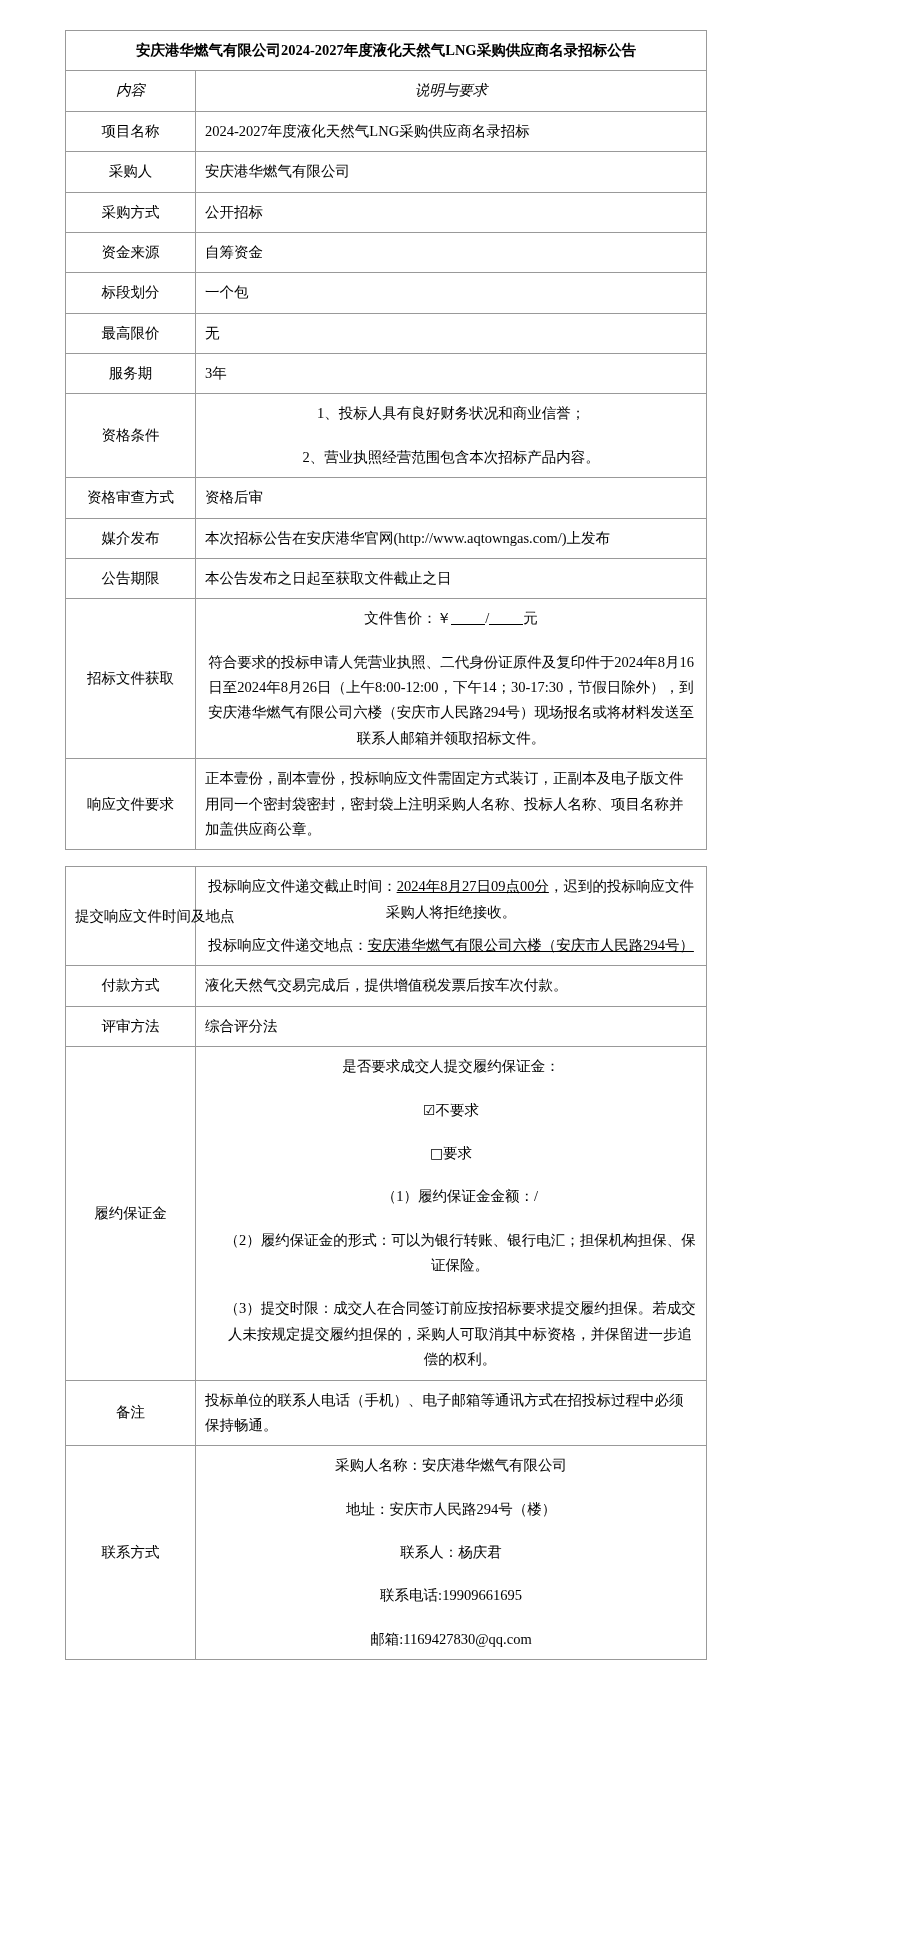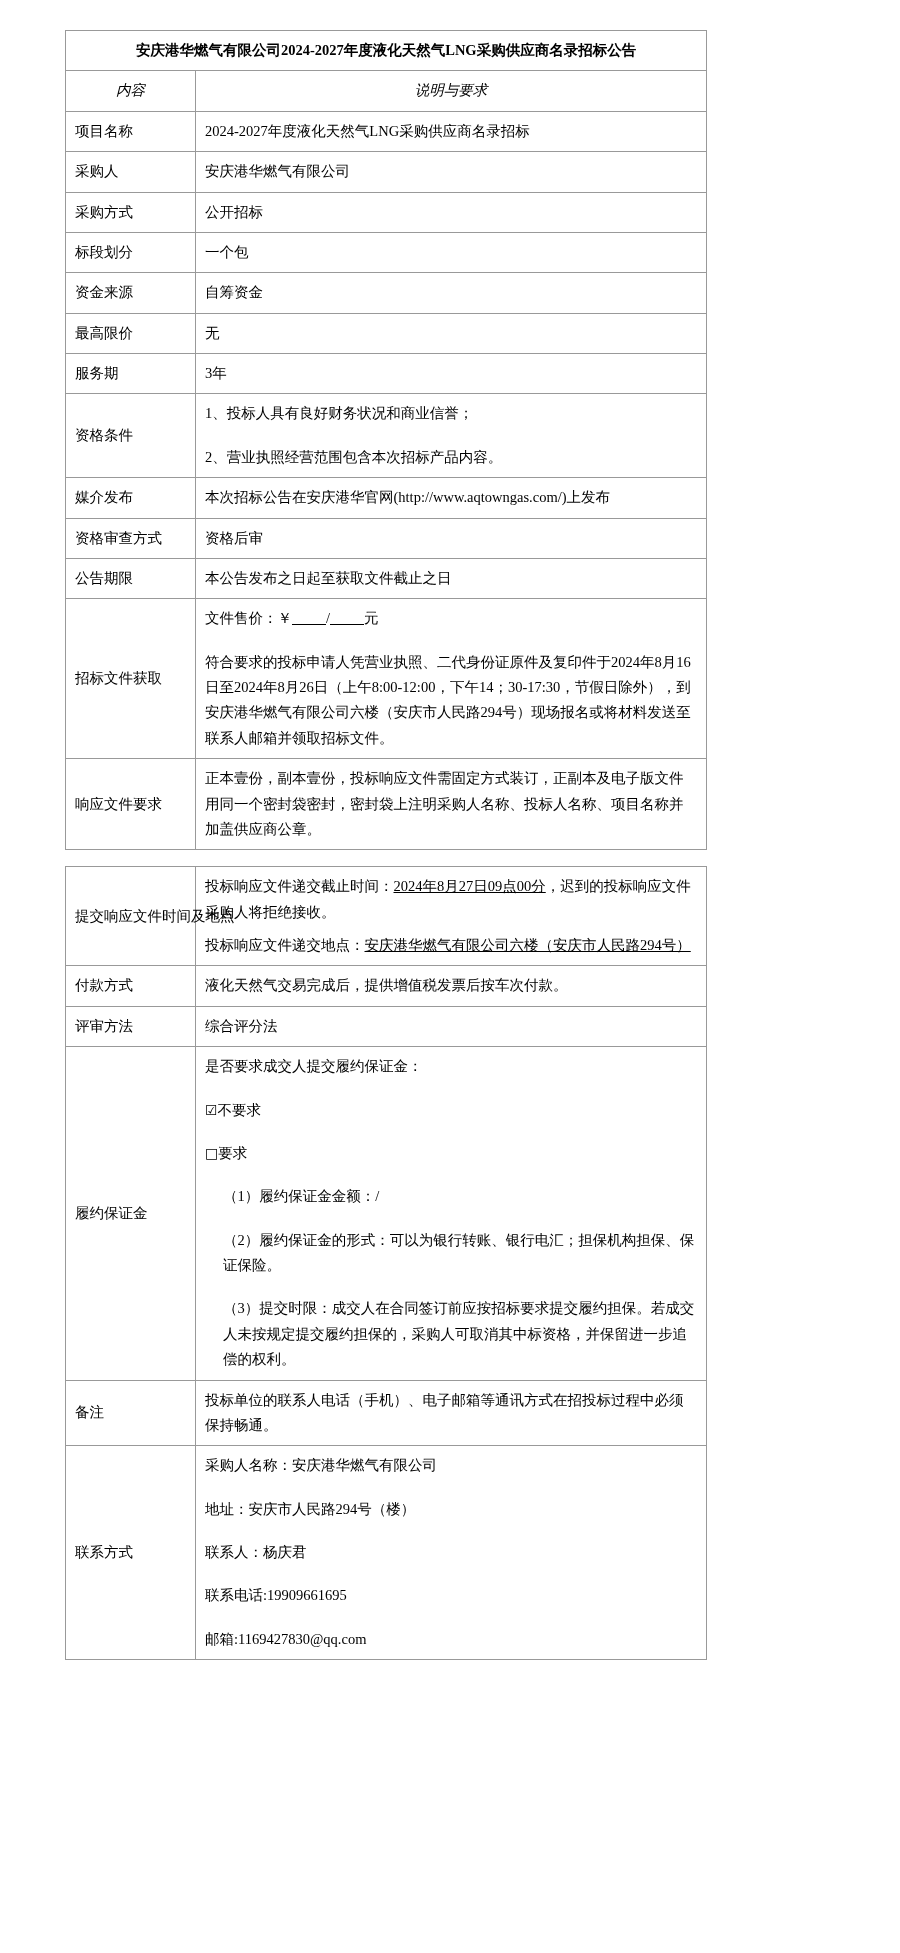--- a/index.html
+++ b/index.html
@@ -32,32 +32,33 @@
   }
   .title-cell {
     text-align: center;
     font-size: 19px;
     font-weight: bold;
     line-height: 1.6;
     padding: 14px 20px 16px 20px;
   }
   .label {
     width: 130px;
-    text-align: left;
+    text-align: center;
     white-space: nowrap;
   }
   .head-label, .head-value {
     text-align: center;
     font-style: italic;
   }
   .value {
     text-align: left;
   }
   .value p {
     margin: 0;
+    text-align: center;
   }
   .value p + p {
     margin-top: 18px;
   }
   .u {
     text-decoration: underline;
   }
   .blank-u {
     display: inline-block;
     min-width: 46px;
@@ -98,51 +99,51 @@
       </tr>
       <tr>
         <td class="label">采购人</td>
         <td class="value">安庆港华燃气有限公司</td>
       </tr>
       <tr>
         <td class="label">采购方式</td>
         <td class="value">公开招标</td>
       </tr>
       <tr>
+        <td class="label">资金来源</td>
+        <td class="value">自筹资金</td>
+      </tr>
+      <tr>
         <td class="label">标段划分</td>
         <td class="value">一个包</td>
       </tr>
       <tr>
-        <td class="label">资金来源</td>
-        <td class="value">自筹资金</td>
-      </tr>
-      <tr>
         <td class="label">最高限价</td>
         <td class="value">无</td>
       </tr>
       <tr>
         <td class="label">服务期</td>
         <td class="value">3年</td>
       </tr>
 
       <tr>
         <td class="label">资格条件</td>
         <td class="value">
           <p>1、投标人具有良好财务状况和商业信誉；</p>
           <p>2、营业执照经营范围包含本次招标产品内容。</p>
         </td>
       </tr>
 
       <tr>
+        <td class="label">资格审查方式</td>
+        <td class="value">资格后审</td>
+      </tr>
+      <tr>
         <td class="label">媒介发布</td>
         <td class="value">本次招标公告在安庆港华官网(http://www.aqtowngas.com/)上发布</td>
-      </tr>
-      <tr>
-        <td class="label">资格审查方式</td>
-        <td class="value">资格后审</td>
       </tr>
       <tr>
         <td class="label">公告期限</td>
         <td class="value">本公告发布之日起至获取文件截止之日</td>
       </tr>
 
       <tr>
         <td class="label">招标文件获取</td>
         <td class="value">
           <p>

